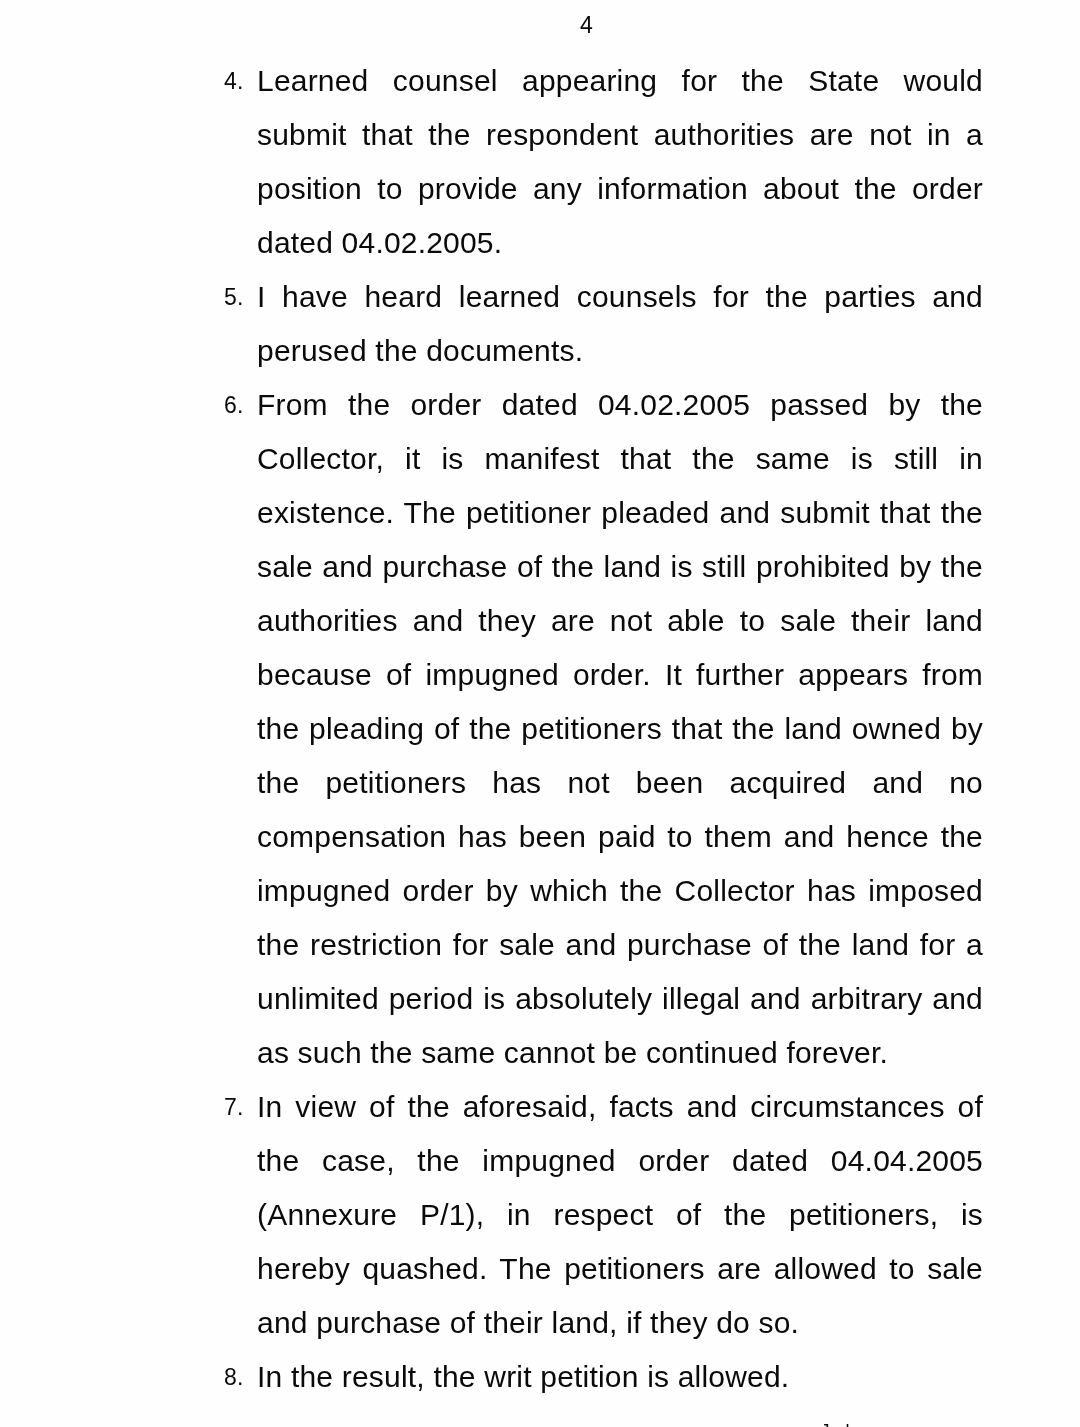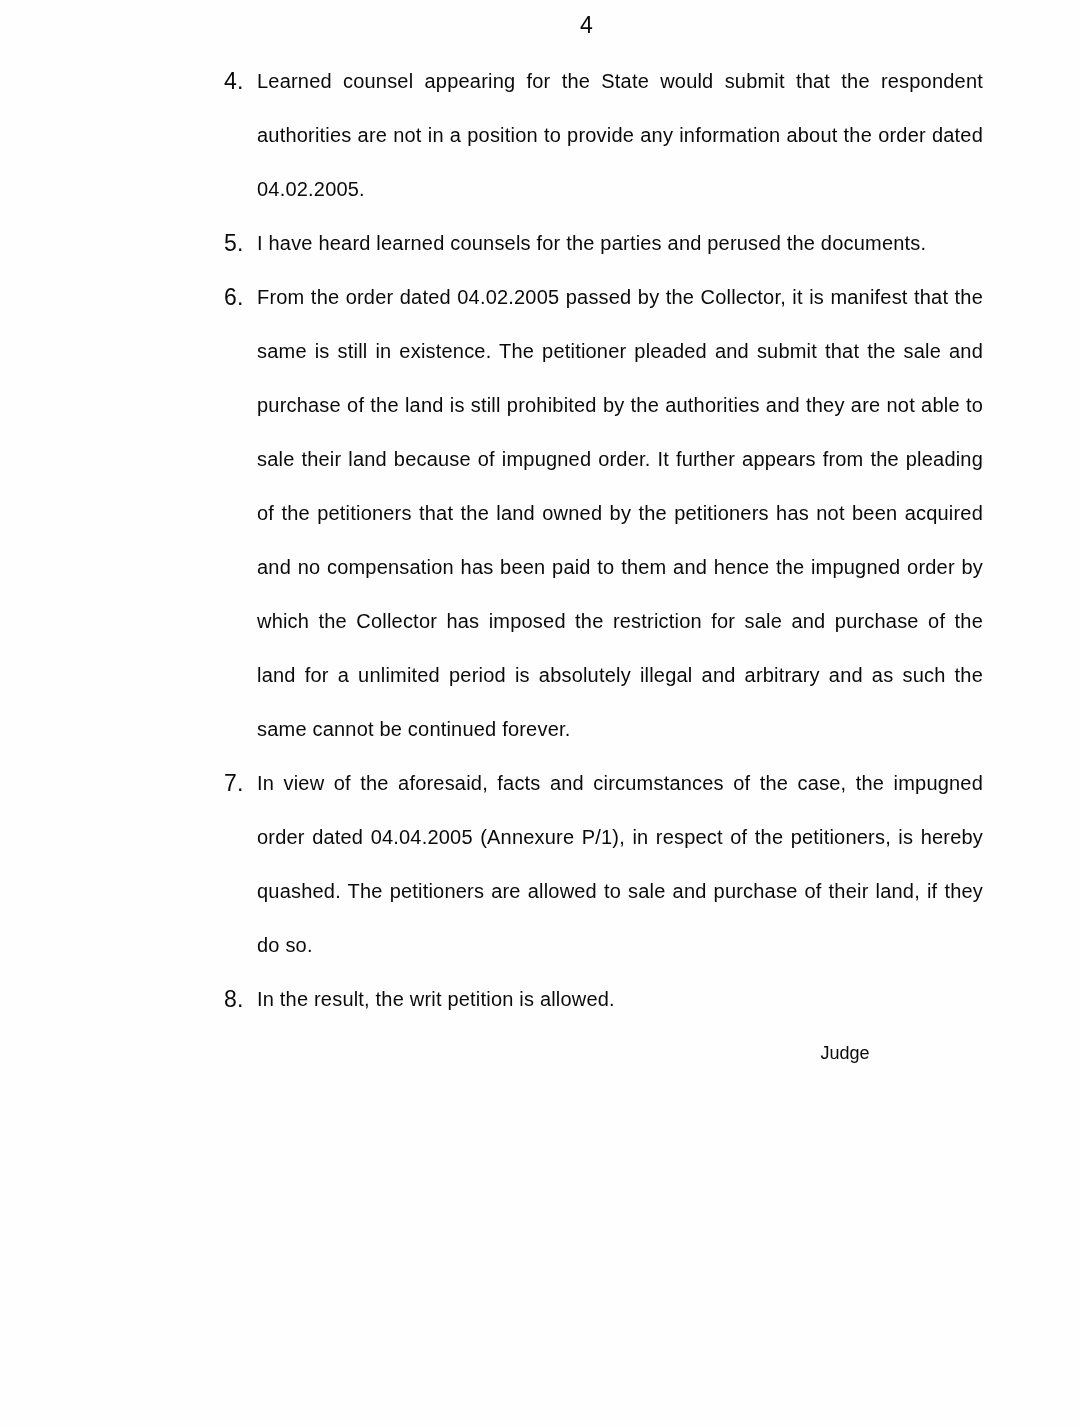--- a/index.html
+++ b/index.html
@@ -36,21 +36,21 @@
   }
   .para-num {
     flex: 0 0 33px;
     width: 33px;
     font-size: 23px;
     line-height: 54px;
     letter-spacing: 0.2px;
   }
   .para-text {
     flex: 1;
-    font-size: 20px;
+    font-size: 30px;
     line-height: 54px;
     letter-spacing: 0.2px;
     text-align: justify;
     text-justify: inter-word;
   }
   .signature {
     margin-left: auto;
     margin-right: 75px;
     margin-top: 6px;
     width: 320px;

